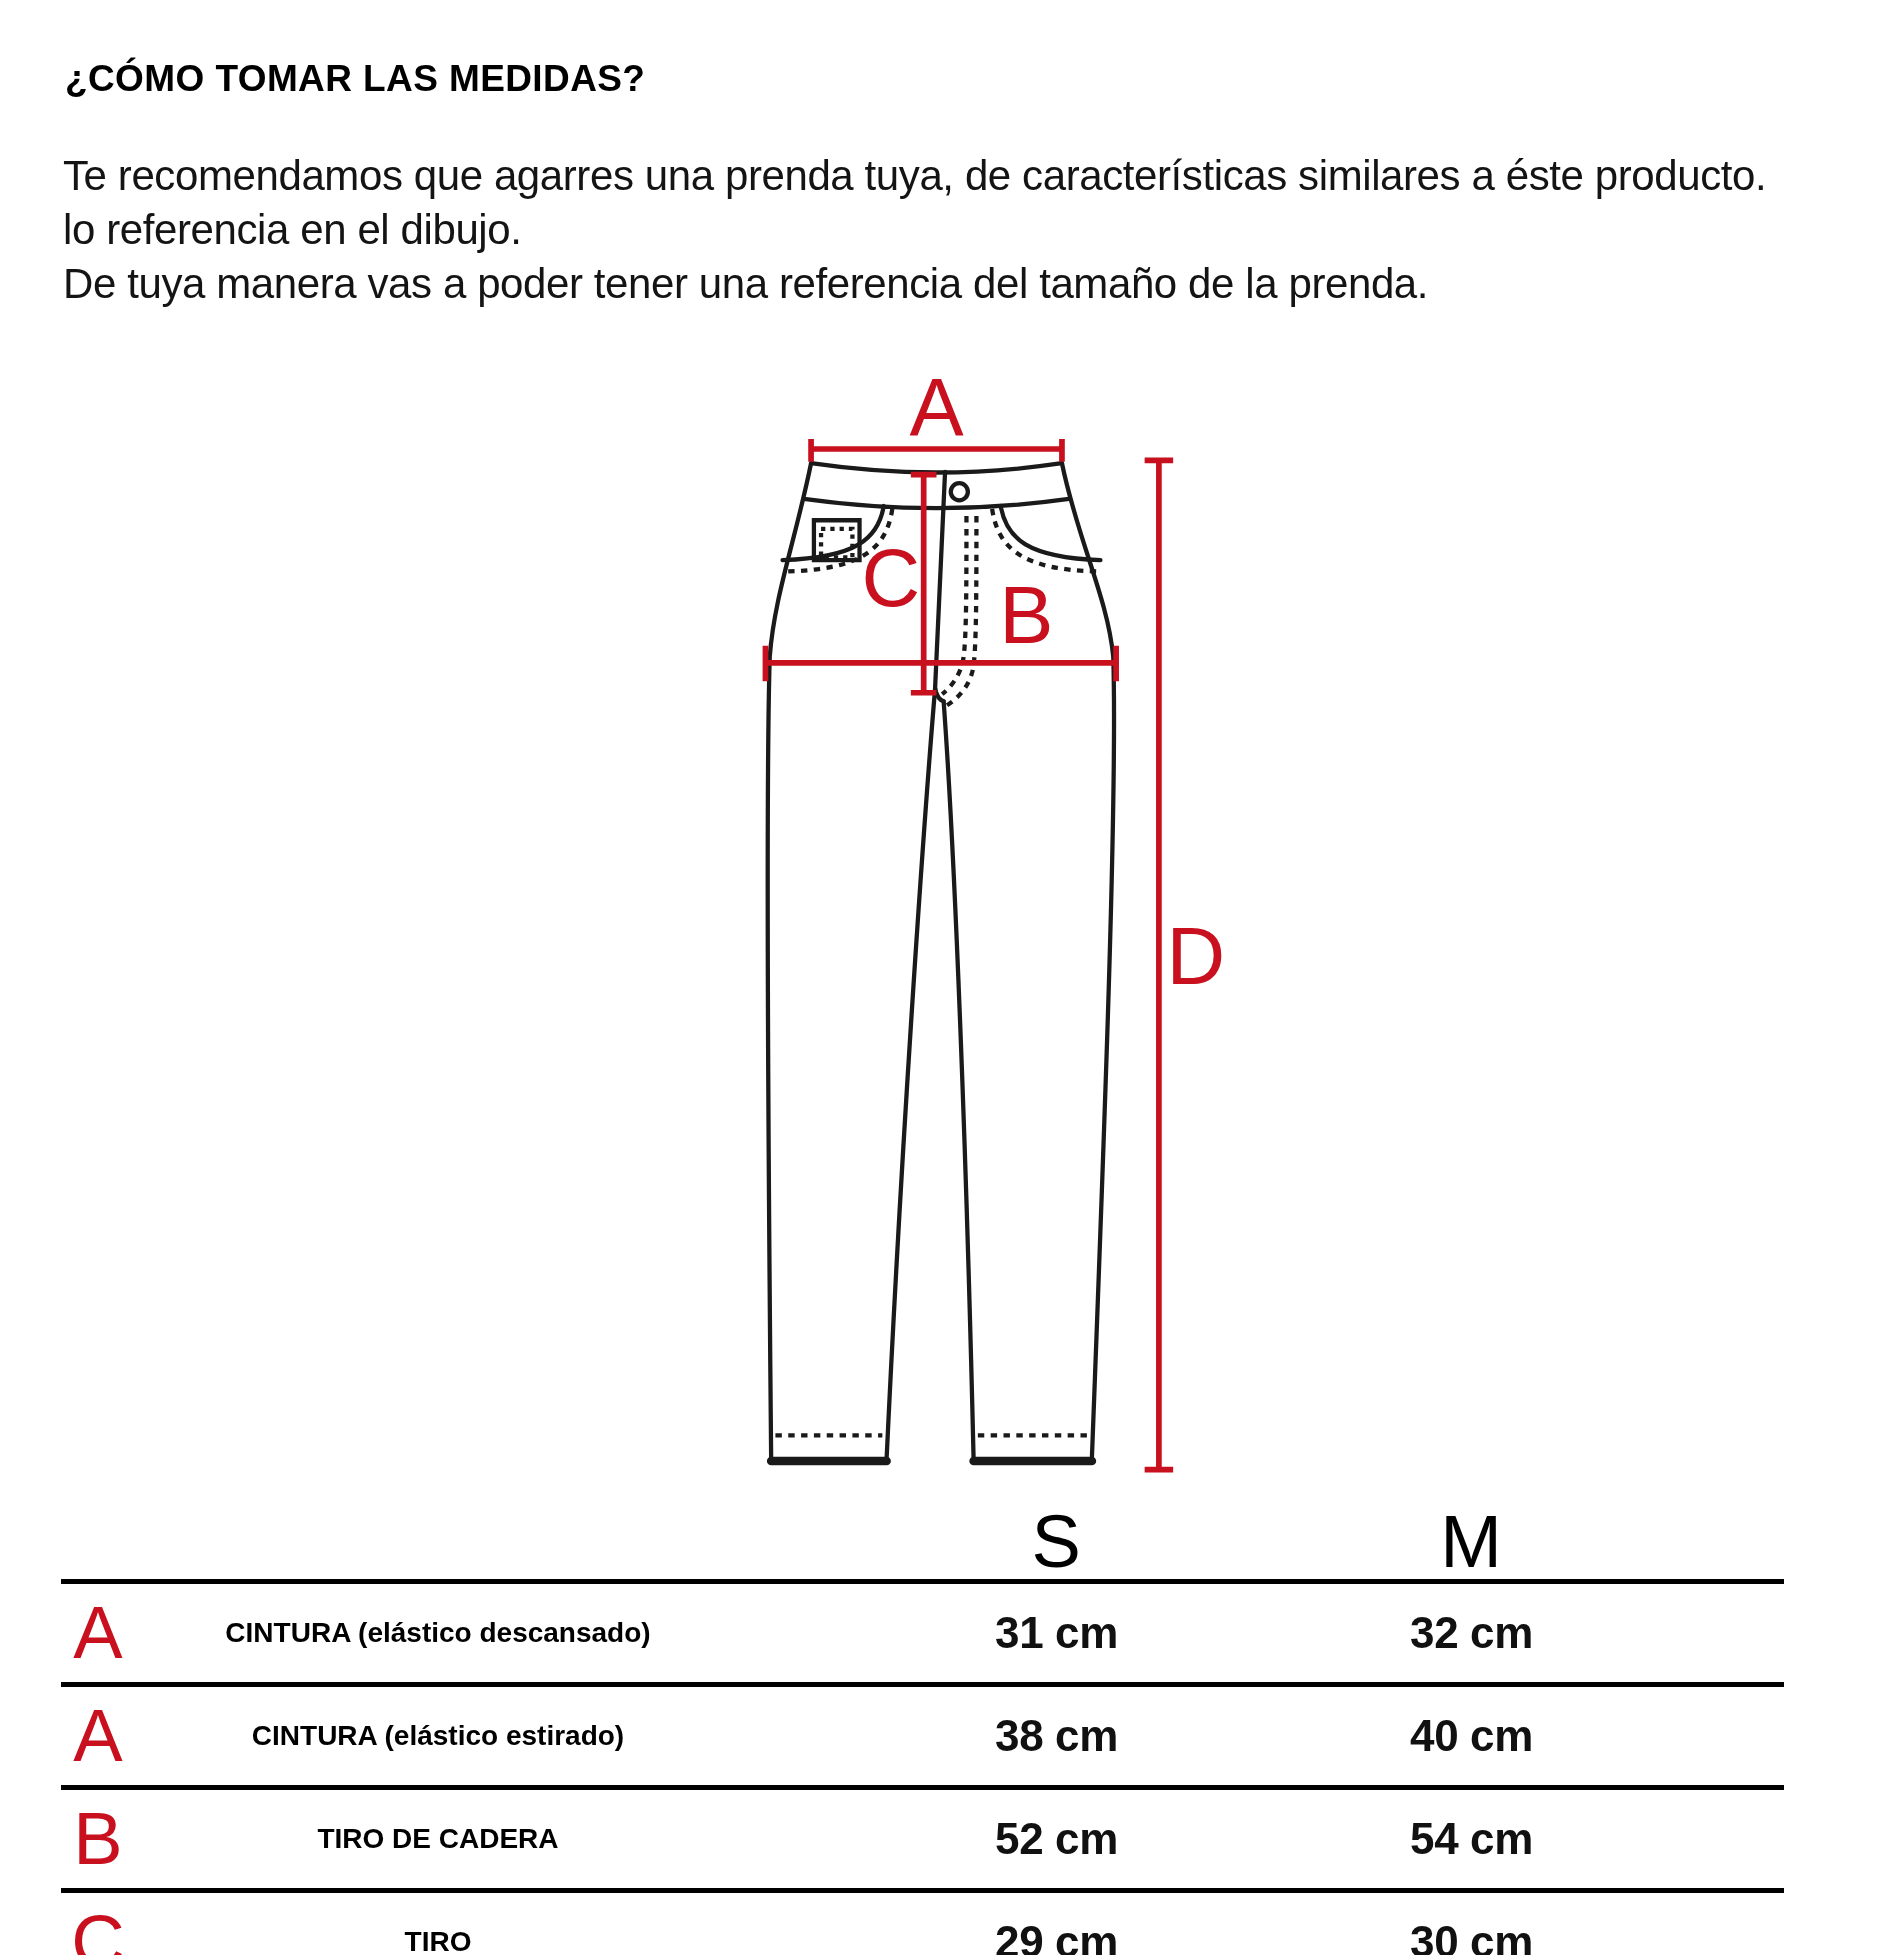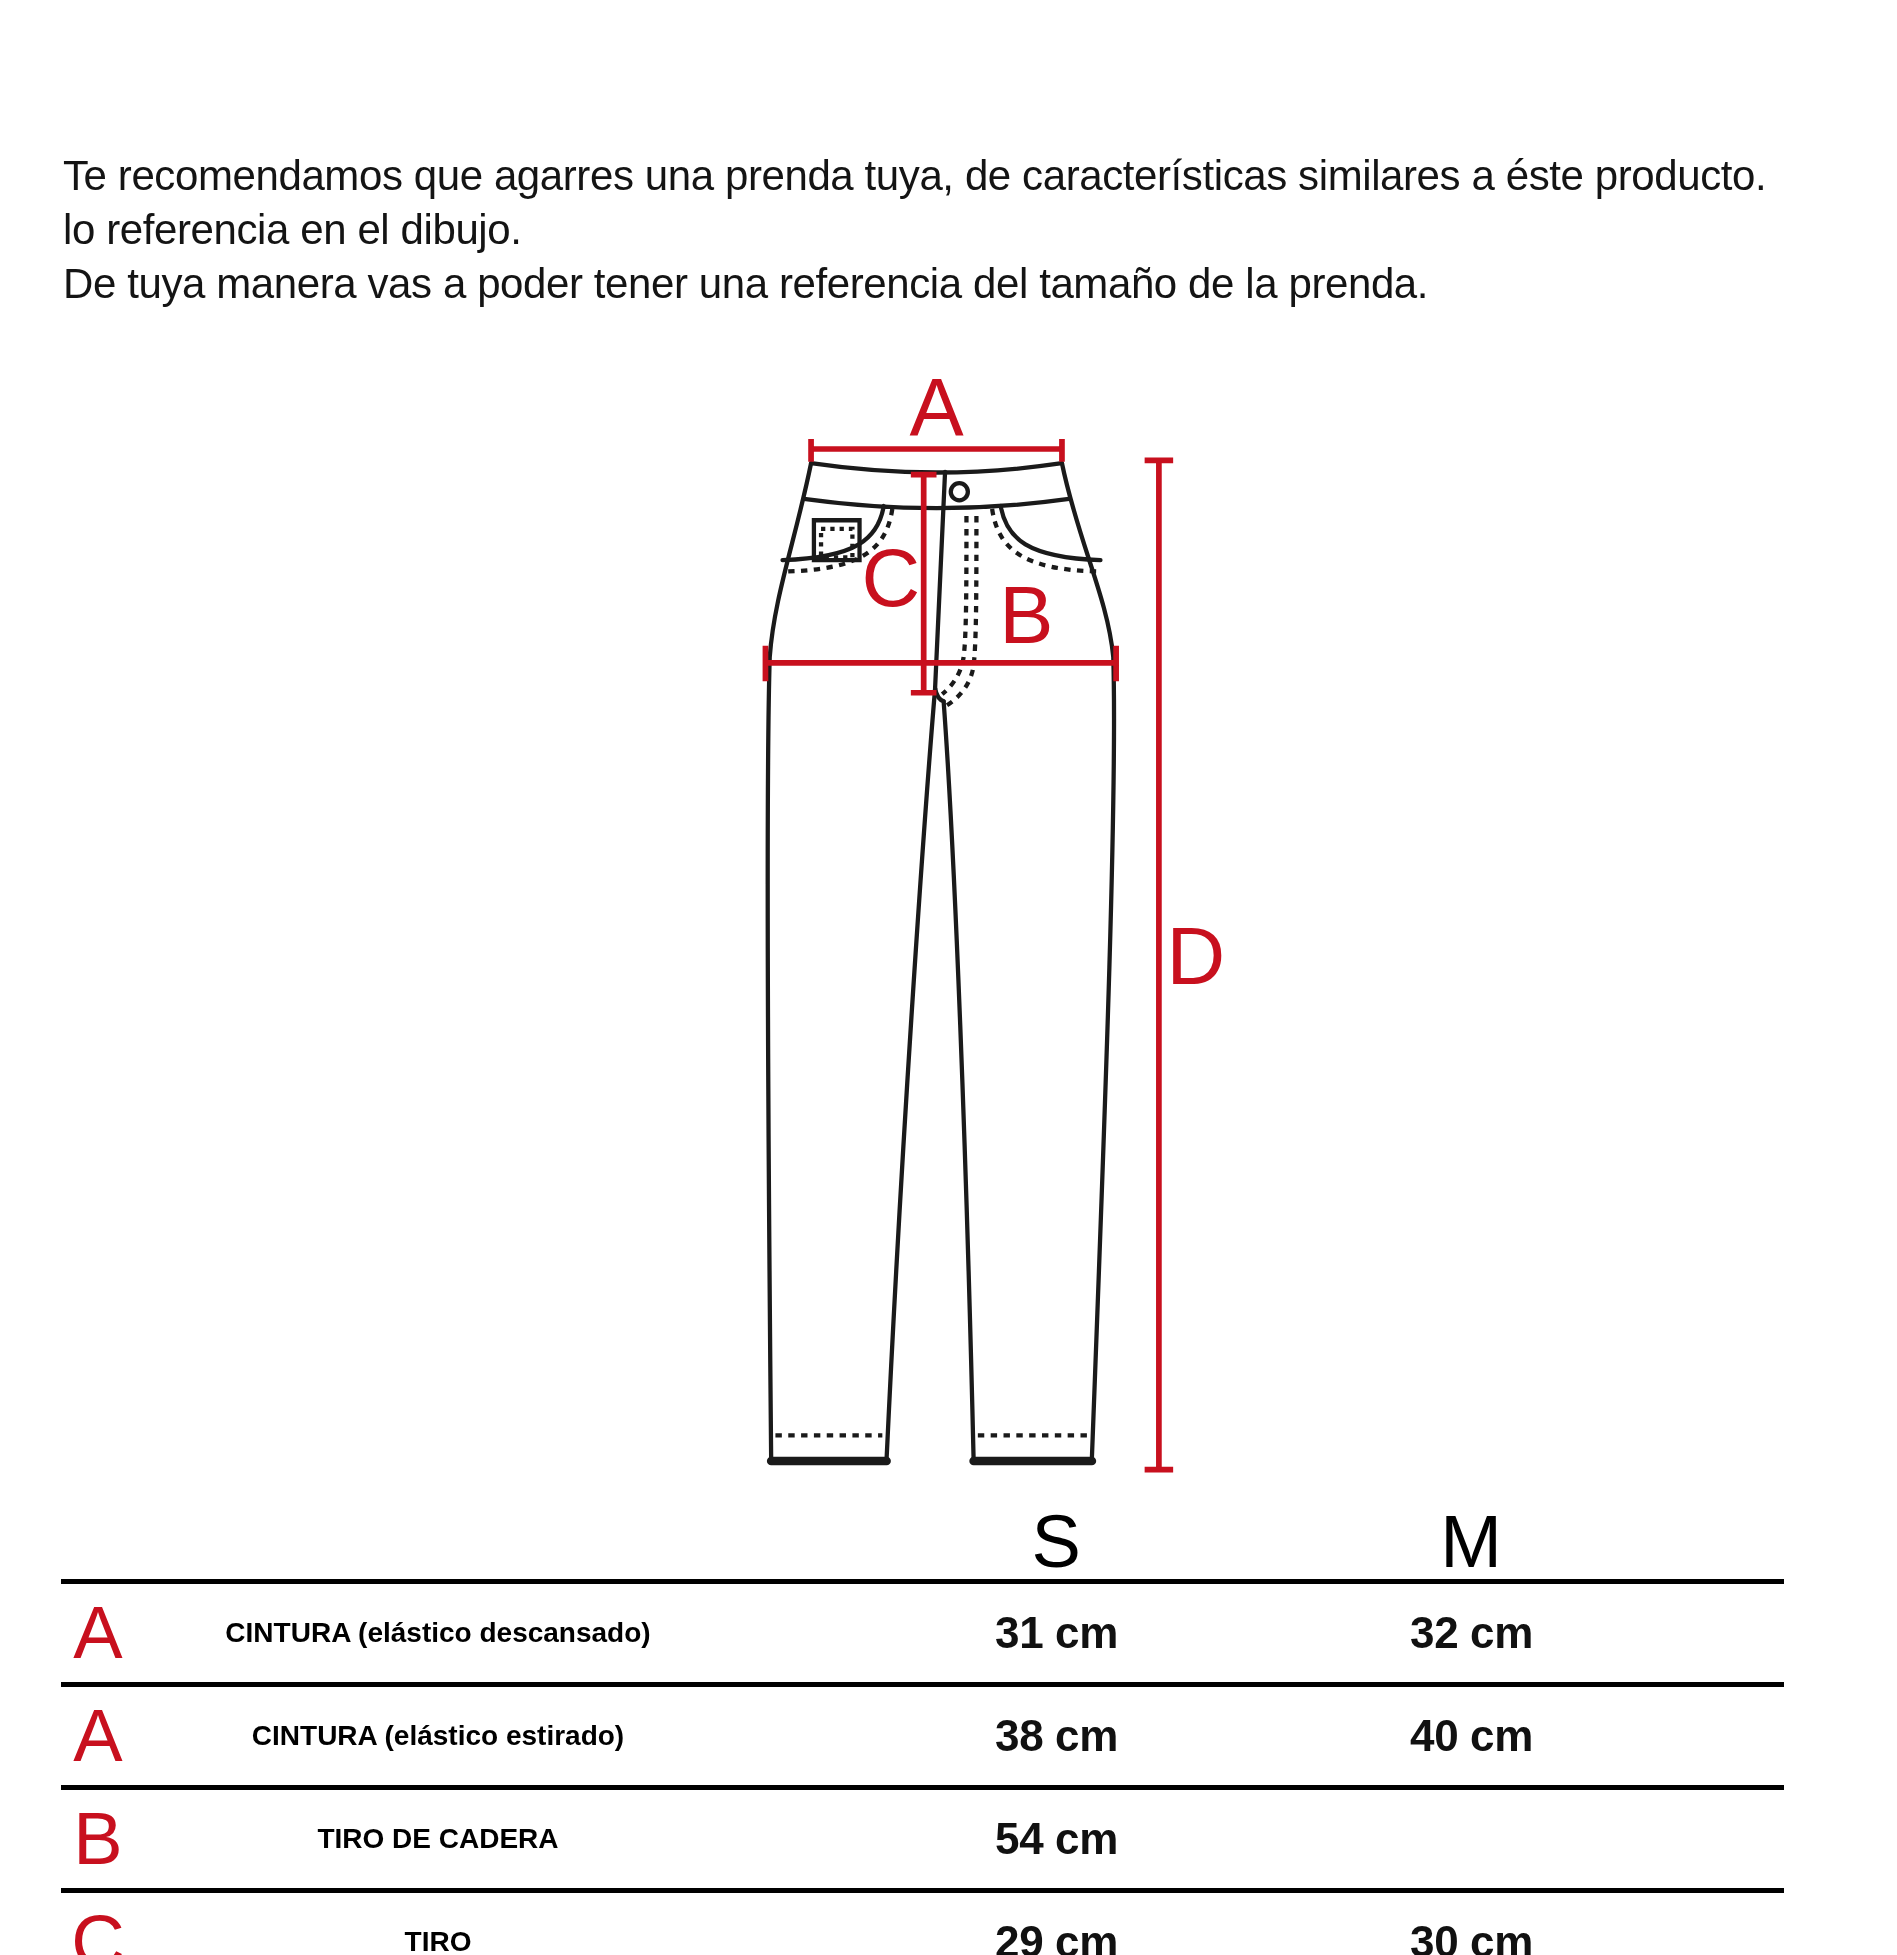--- a/index.html
+++ b/index.html
@@ -53,20 +53,21 @@
   .col-head{font-size:74px;font-weight:normal;color:#000;letter-spacing:0.8px;}
   .row-letter{font-size:74px;color:var(--accent);line-height:1;}
   .row-label{font-size:28px;font-weight:bold;color:#000;letter-spacing:0;}
   .row-value{font-size:44px;font-weight:bold;color:#111;letter-spacing:-0.4px;}
 </style>
 </head>
 <body>
 
 <div class="page">
 
+  <h1 class="title">¿CÓMO TOMAR LAS MEDIDAS?</h1>
 
   <div class="intro">
     <div>Te recomendamos que agarres una prenda tuya, de características similares a éste producto.</div>
     <div>lo referencia en el dibujo.</div>
     <div>De tuya manera vas a poder tener una referencia del tamaño de la prenda.</div>
   </div>
 
   <svg class="diagram" viewBox="0 0 390 792" xmlns="http://www.w3.org/2000/svg">
 
     <g>
@@ -134,20 +135,21 @@
       <div class="cell row-label">CINTURA (elástico estirado)</div>
       <div class="cell"></div>
       <div class="cell row-value">38 cm</div>
       <div class="cell row-value">40 cm</div>
     </div>
 
     <div class="trow data">
       <div class="cell row-letter">B</div>
       <div class="cell row-label">TIRO DE CADERA</div>
       <div class="cell"></div>
+      <div class="cell row-value">52 cm</div>
       <div class="cell row-value">54 cm</div>
     </div>
 
     <div class="trow data">
       <div class="cell row-letter">C</div>
       <div class="cell row-label">TIRO</div>
       <div class="cell"></div>
       <div class="cell row-value">29 cm</div>
       <div class="cell row-value">30 cm</div>
     </div>

